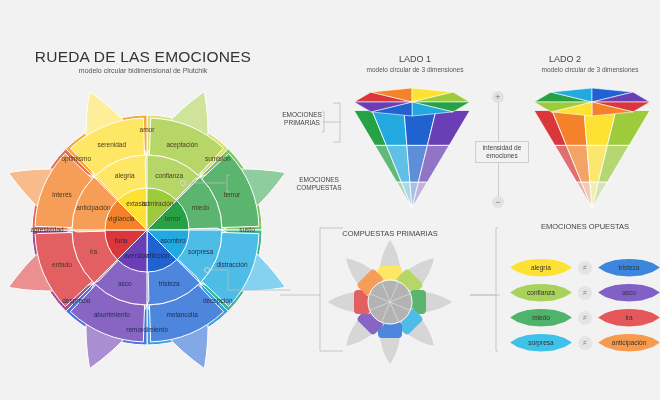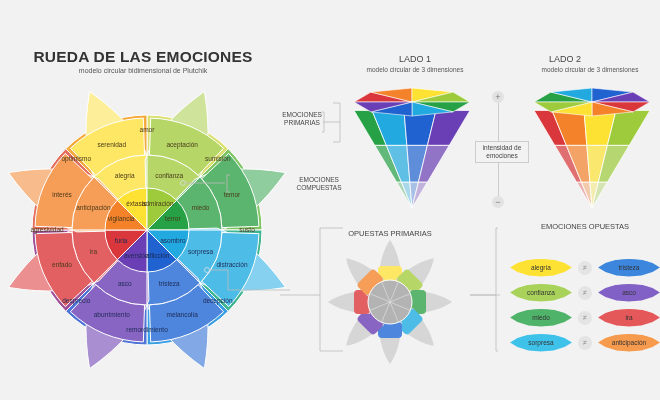--- a/index.html
+++ b/index.html
@@ -1,18 +1,18 @@
 <!DOCTYPE html>
 <html><head>
 <meta charset="utf-8">
 <style>
   html, body { margin:0; padding:0; }
   body { width:660px; height:400px; background:#f2f2f2; position:relative; overflow:hidden; font-family:"Liberation Sans", sans-serif; color:#444; }
   .abs { position:absolute; }
-  .title { left:28px; top:48px; width:230px; text-align:center; font-size:15.5px; color:#333; letter-spacing:0.2px;font-weight:bold; }
+  .title { left:28px; top:48px; width:230px; text-align:center; font-size:15.5px; color:#333; letter-spacing:0.2px; }
   .subtitle { left:28px; top:67px; width:230px; text-align:center; font-size:7px; color:#555; }
   .wheel { left:0; top:75px; }
   .wlabel { font-size:6.5px; fill:#4a3a1a; font-family:"Liberation Sans", sans-serif; }
   .wlabel-dark { font-size:6.5px; fill:#1e2a55; font-family:"Liberation Sans", sans-serif; }
   .hdr { font-size:9px; color:#444; text-align:center; }
   .sub { font-size:6.5px; color:#555; text-align:center; }
   .bracket-label { font-size:6.5px; color:#444; text-align:center; line-height:8px; }
   .intens { border:1px solid #ccc; background:#f2f2f2; font-size:6.5px; text-align:center; line-height:8px; padding:2px 4px; }
   .pm { width:12px; height:12px; border-radius:50%; background:#e2e2e2; font-size:9px; text-align:center; line-height:12px; color:#777; }
   .leaf { font-size:6.5px; color:#333; text-align:center; }
@@ -177,21 +177,21 @@
 <div class="abs intens" style="left:475px;top:141px;width:44px">
   <div>intensidad de</div>
   <div>emociones</div>
 </div>
 
 <svg class="abs" style="left:260px;top:225px" width="240" height="130">
   <path d="M83 3 L60 3 L60 126 L83 126" fill="none" stroke="#bbb" stroke-width="0.8"></path>
   <line x1="20" y1="70" x2="60" y2="70" stroke="#bbb" stroke-width="0.8"></line>
   <line x1="210" y1="70" x2="240" y2="70" stroke="#bbb" stroke-width="0.8"></line>
 </svg>
-<div class="abs hdr" style="left:330px;top:229px;width:120px;font-size:7.5px">OPUESTAS PRIMARIAS</div>
+<div class="abs hdr" style="left:330px;top:229px;width:120px;font-size:7.5px">COMPUESTAS PRIMARIAS</div>
 <svg class="abs" style="left:320px;top:240px" width="140" height="130" id="flower">
     <g transform="translate(70,62) rotate(0)">
       <path d="M-12 -20 Q-10 -48 0 -62 Q10 -48 12 -20Z" fill="#d6d6d6"></path>
       <rect x="-12" y="-36" width="24" height="16" rx="4" fill="#fde764"></rect>
     </g>
     <g transform="translate(70,62) rotate(45)">
       <path d="M-12 -20 Q-10 -48 0 -62 Q10 -48 12 -20Z" fill="#d6d6d6"></path>
       <rect x="-12" y="-36" width="24" height="16" rx="4" fill="#b6d767"></rect>
     </g>
     <g transform="translate(70,62) rotate(90)">

